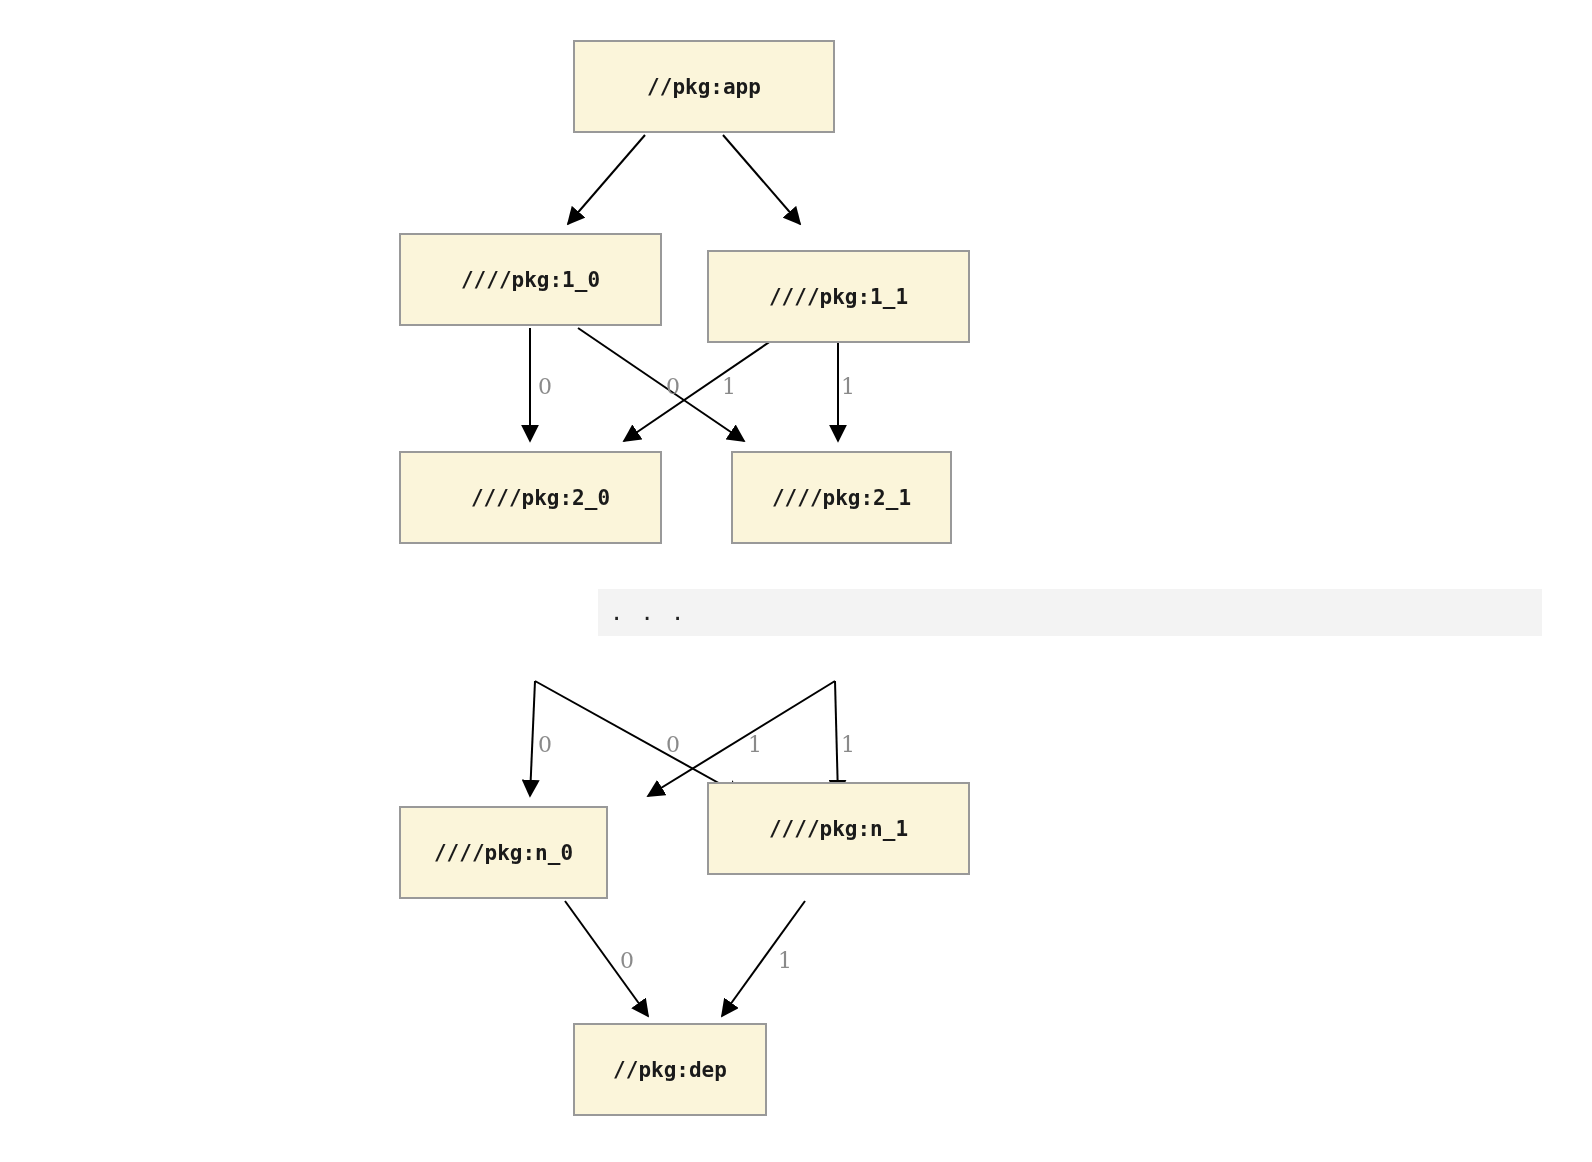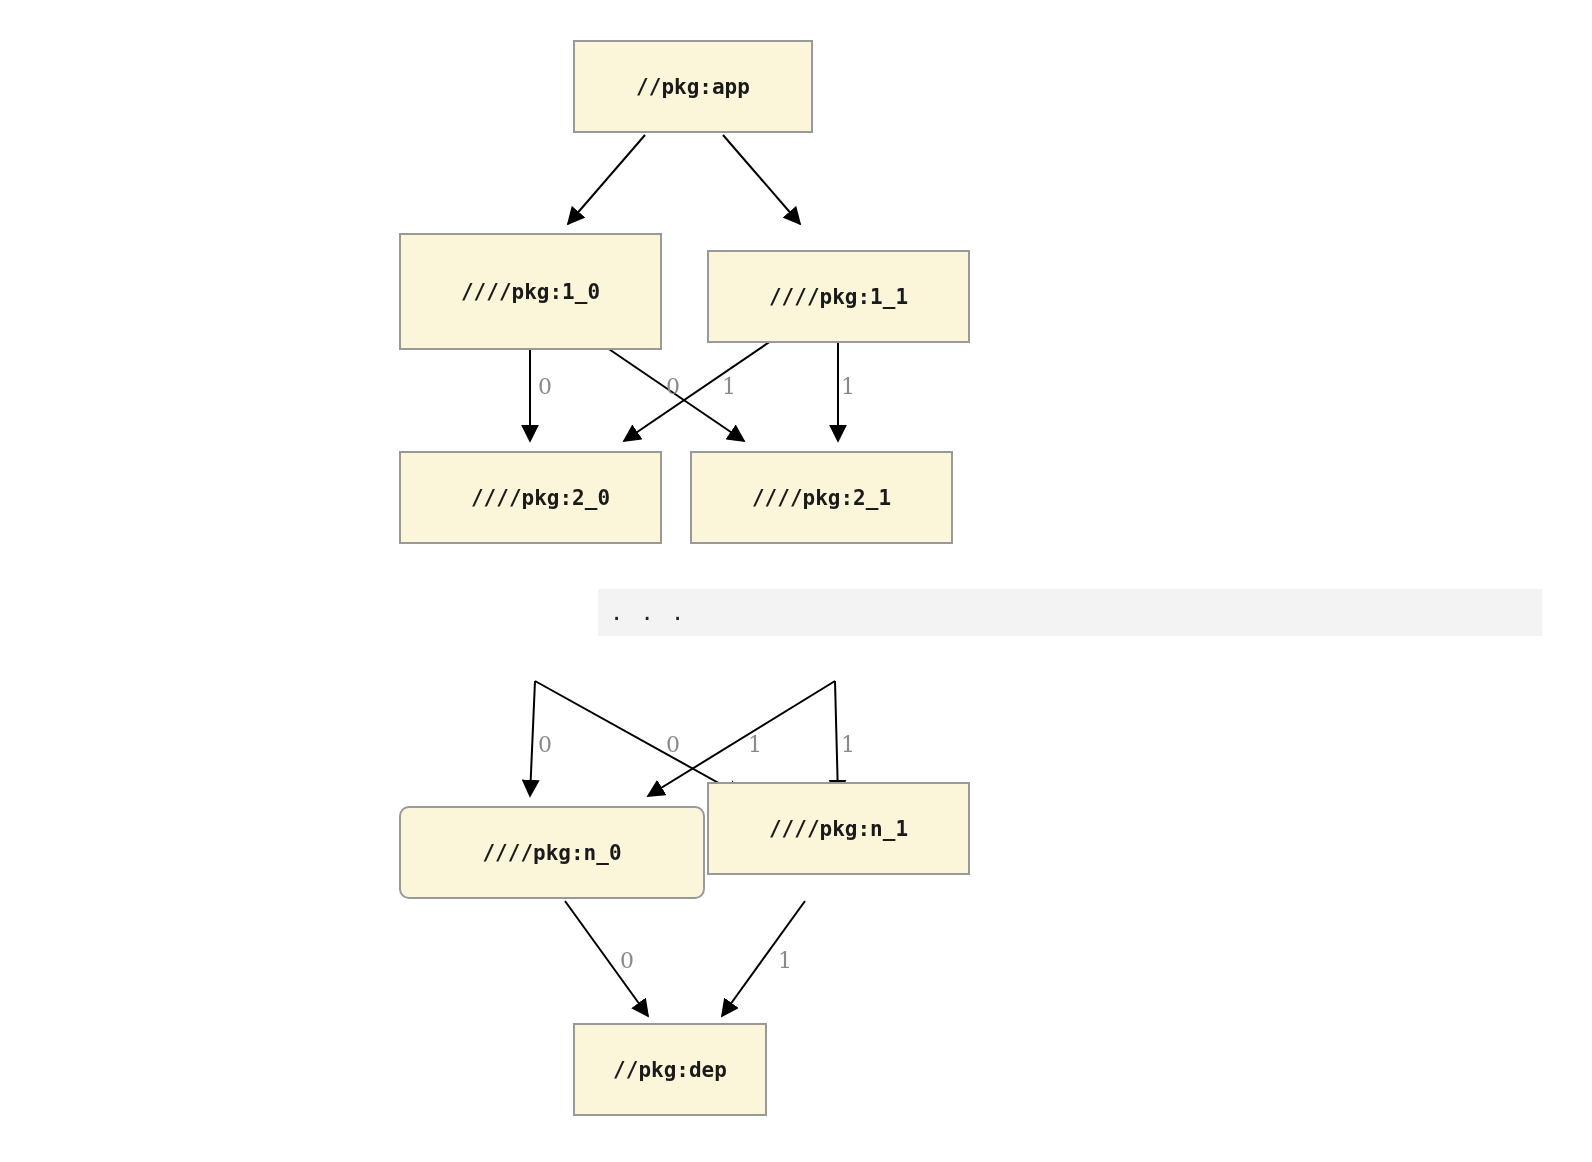--- a/index.html
+++ b/index.html
@@ -100,45 +100,45 @@
 
     <text class="edge-label" x="538" y="752">0</text>
     <text class="edge-label" x="666" y="752">0</text>
     <text class="edge-label" x="748" y="752">1</text>
     <text class="edge-label" x="841" y="752">1</text>
 
     <text class="edge-label" x="620" y="968">0</text>
     <text class="edge-label" x="778" y="968">1</text>
   </svg>
 
-  <div class="node" style="left:573px;top:40px;width:240px;height:93px;">
+  <div class="node" style="left:573px;top:40px;width:262px;height:93px;">
     <span class="node-label">//pkg:app</span>
   </div>
 
-  <div class="node" style="left:399px;top:233px;width:263px;height:117px;">
+  <div class="node" style="left:399px;top:233px;width:263px;height:93px;">
     <span class="node-label">////pkg:1_0</span>
   </div>
 
   <div class="node" style="left:707px;top:250px;width:263px;height:93px;">
     <span class="node-label">////pkg:1_1</span>
   </div>
 
   <div class="node" style="left:399px;top:451px;width:263px;height:93px;padding-left:20px;">
     <span class="node-label">////pkg:2_0</span>
   </div>
 
-  <div class="node" style="left:690px;top:451px;width:263px;height:93px;">
+  <div class="node" style="left:731px;top:451px;width:221px;height:93px;">
     <span class="node-label">////pkg:2_1</span>
   </div>
 
   <div class="ellipsis-band" style="left:598px;top:589px;width:944px;height:47px;">
     <span class="ellipsis-text">. . .</span>
   </div>
 
-  <div class="node" style="left:399px;top:806px;width:306px;height:93px;border-radius:10px;">
+  <div class="node" style="left:399px;top:806px;width:209px;height:93px;">
     <span class="node-label">////pkg:n_0</span>
   </div>
 
   <div class="node" style="left:707px;top:782px;width:263px;height:93px;align-items:center;">
     <span class="node-label">////pkg:n_1</span>
   </div>
 
   <div class="node" style="left:573px;top:1023px;width:194px;height:93px;">
     <span class="node-label">//pkg:dep</span>
   </div>

